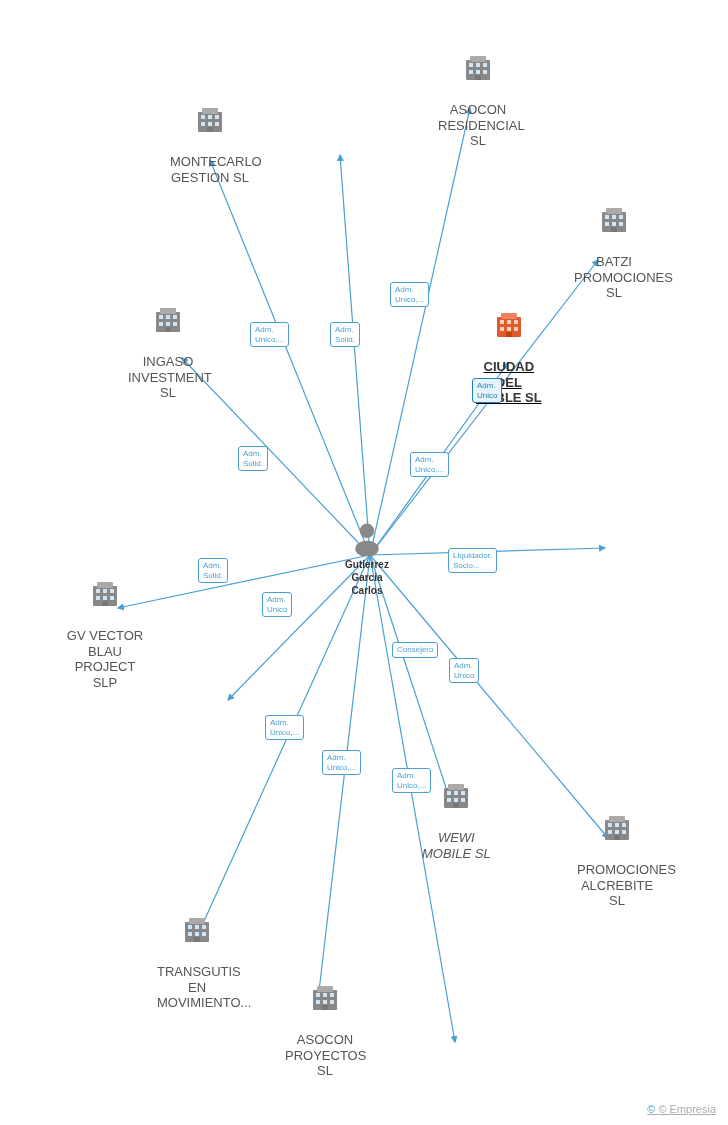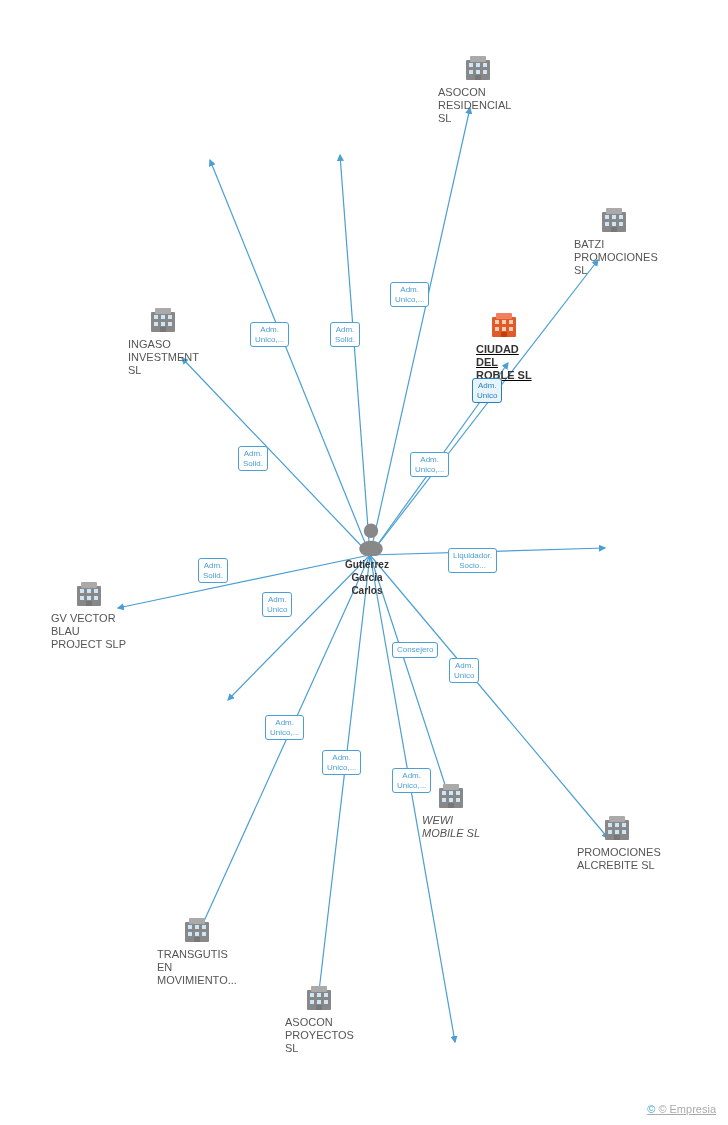--- a/index.html
+++ b/index.html
@@ -36,32 +36,32 @@
       height: 36px;
       display: flex;
       align-items: center;
       justify-content: center;
     }
     .building-icon svg {
       width: 32px;
       height: 32px;
     }
     .node-label {
-      font-size: 11px;
+      font-size: 13px;
       color: #555;
-      text-align: left;
-      margin-top: 2px;
+      text-align: center;
+      margin-top: 18px;
       line-height: 1.2;
       max-width: 80px;
     }
     .center-node {
       position: absolute;
       display: flex;
       flex-direction: column;
-      align-items: flex-end;
+      align-items: center;
       text-align: center;
     }
     .center-node .person-icon svg {
       width: 36px;
       height: 36px;
     }
     .center-node .center-label {
       font-size: 10px;
       color: #333;
       font-weight: bold;
@@ -69,21 +69,20 @@
       text-align: center;
     }
     .role-badge {
       position: absolute;
       background: #fff;
       border: 1.5px solid #4a9fd4;
       color: #4a9fd4;
       font-size: 8px;
       padding: 2px 4px;
       border-radius: 3px;
-      text-align: center;
       line-height: 1.2;
       white-space: nowrap;
     }
     .role-badge.highlighted {
       background: #e8f4fb;
       border-color: #2980b9;
       color: #2980b9;
     }
     .watermark {
       position: absolute;
@@ -130,20 +129,37 @@
     <line x1="370" y1="555" x2="318" y2="1000" stroke="#4a9fd4" stroke-width="1.2" marker-end="url(#arrow)"></line>
 
     <line x1="370" y1="555" x2="455" y2="1042" stroke="#4a9fd4" stroke-width="1.2" marker-end="url(#arrow)"></line>
     <defs>
       <marker id="arrow" markerWidth="6" markerHeight="6" refX="5" refY="3" orient="auto">
         <path d="M0,0 L0,6 L6,3 z" fill="#4a9fd4"></path>
       </marker>
     </defs>
   </svg>
 
+  <div class="node" style="left:170px;top:100px;">
+    <div class="building-icon">
+      <svg viewBox="0 0 32 32" fill="none" xmlns="http://www.w3.org/2000/svg">
+        <rect x="4" y="10" width="24" height="20" fill="#888" rx="1"></rect>
+        <rect x="8" y="6" width="16" height="6" fill="#aaa" rx="1"></rect>
+        <rect x="7" y="13" width="4" height="4" fill="#cce6f7"></rect>
+        <rect x="14" y="13" width="4" height="4" fill="#cce6f7"></rect>
+        <rect x="21" y="13" width="4" height="4" fill="#cce6f7"></rect>
+        <rect x="7" y="20" width="4" height="4" fill="#cce6f7"></rect>
+        <rect x="14" y="20" width="4" height="4" fill="#cce6f7"></rect>
+        <rect x="21" y="20" width="4" height="4" fill="#cce6f7"></rect>
+        <rect x="13" y="25" width="6" height="5" fill="#777"></rect>
+      </svg>
+    </div>
+    <div class="node-label">MONTECARLO
+GESTION SL</div>
+  </div>
 
 
   <div class="node" style="left:438px;top:48px;">
     <div class="building-icon">
       <svg viewBox="0 0 32 32" fill="none">
           <rect x="4" y="10" width="24" height="20" fill="#888" rx="1"></rect>
           <rect x="8" y="6" width="16" height="6" fill="#aaa" rx="1"></rect>
           <rect x="7" y="13" width="4" height="4" fill="#cce6f7"></rect>
           <rect x="14" y="13" width="4" height="4" fill="#cce6f7"></rect>
           <rect x="21" y="13" width="4" height="4" fill="#cce6f7"></rect>
@@ -201,21 +217,21 @@
           <rect x="7" y="20" width="4" height="4" fill="#ffd0b0"></rect>
           <rect x="14" y="20" width="4" height="4" fill="#ffd0b0"></rect>
           <rect x="21" y="20" width="4" height="4" fill="#ffd0b0"></rect>
           <rect x="13" y="25" width="6" height="5" fill="#c04010"></rect>
         </svg>
     </div>
     <div class="node-label" style="color:#333;font-weight:bold;">CIUDAD<br>DEL<br>ROBLE  SL</div>
   </div>
 
 
-  <div class="node" style="left:51px;top:574px;">
+  <div class="node" style="left:65px;top:574px;">
     <div class="building-icon">
       <svg viewBox="0 0 32 32" fill="none">
           <rect x="4" y="10" width="24" height="20" fill="#888" rx="1"></rect>
           <rect x="8" y="6" width="16" height="6" fill="#aaa" rx="1"></rect>
           <rect x="7" y="13" width="4" height="4" fill="#cce6f7"></rect>
           <rect x="14" y="13" width="4" height="4" fill="#cce6f7"></rect>
           <rect x="21" y="13" width="4" height="4" fill="#cce6f7"></rect>
           <rect x="7" y="20" width="4" height="4" fill="#cce6f7"></rect>
           <rect x="14" y="20" width="4" height="4" fill="#cce6f7"></rect>
           <rect x="21" y="20" width="4" height="4" fill="#cce6f7"></rect>

